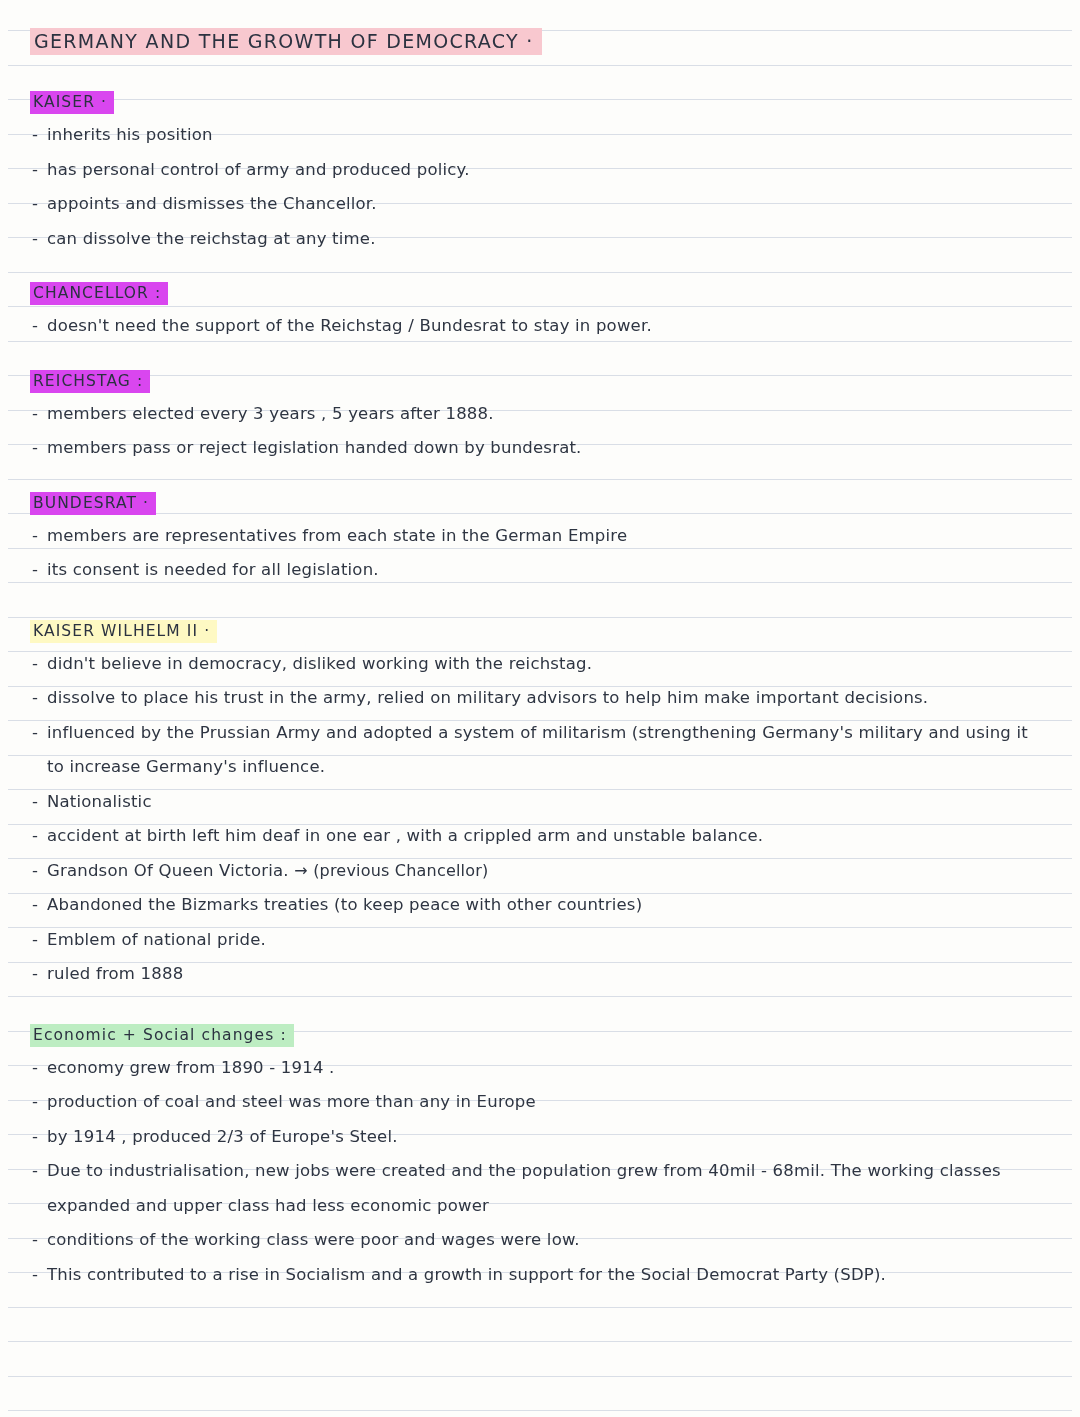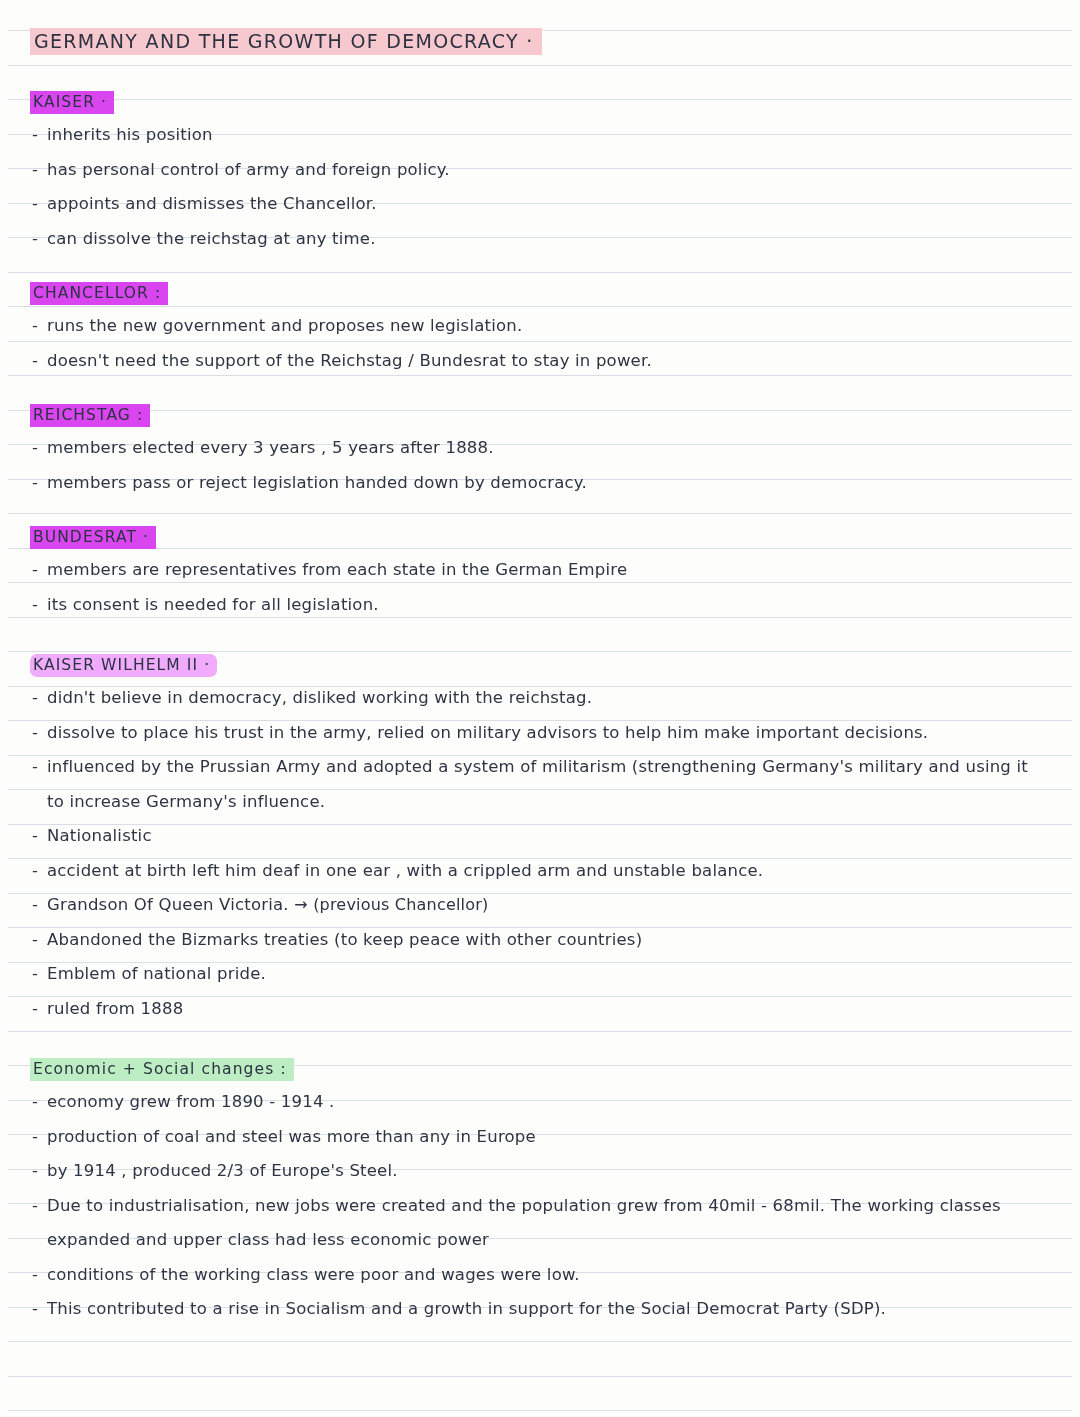--- a/index.html
+++ b/index.html
@@ -43,21 +43,21 @@
   .title {
     font-size: 19px;
     letter-spacing: 1.3px;
     color: #2b3240;
     display: inline-block;
     padding: 2px 8px 3px 4px;
     position: relative;
   }
   .hl-pink { background: #f8c8cf; }
   .hl-orange { background: #d946ef; }
-  .hl-pinkdark { background: #f0abfc; border-radius: 7px; }
+  .hl-pinkdark { background: #fef9c3; }
   .hl-green { background: #bdedc2; }
 
   .section { margin-top: 26px; }
   .heading {
     font-size: 15.5px;
     letter-spacing: 1.1px;
     display: inline-block;
     padding: 2px 7px 3px 3px;
     color: #2b3240;
     margin-bottom: 4px;
@@ -141,39 +141,38 @@
   <div class="content hand">
 
     <div class="title-row">
       <span class="title hl-pink">GERMANY AND THE GROWTH OF DEMOCRACY ·</span>
     </div>
 
     <div class="section" style="margin-top:36px;">
       <div class="heading hl-orange">KAISER ·</div>
       <ul class="bullets">
         <li>inherits his position</li>
-        <li>has personal control of army and foreign policy.</li>
+        <li>has personal control of army and produced policy.</li>
         <li>appoints and dismisses the Chancellor.</li>
         <li>can dissolve the reichstag at any time.</li>
       </ul>
     </div>
 
     <div class="section">
       <div class="heading hl-orange">CHANCELLOR :</div>
       <ul class="bullets">
-        <li>runs the new government and proposes new legislation.</li>
         <li>doesn't need the support of the Reichstag / Bundesrat to stay in power.</li>
       </ul>
     </div>
 
     <div class="section">
       <div class="heading hl-orange">REICHSTAG :</div>
       <ul class="bullets">
         <li>members elected every 3 years , 5 years after 1888.</li>
-        <li>members pass or reject legislation handed down by democracy.</li>
+        <li>members pass or reject legislation handed down by bundesrat.</li>
       </ul>
     </div>
 
     <div class="section">
       <div class="heading hl-orange">BUNDESRAT ·</div>
       <ul class="bullets">
         <li class="small">members are representatives from each state in the German Empire</li>
         <li>its consent is needed for all legislation.</li>
       </ul>
     </div>

